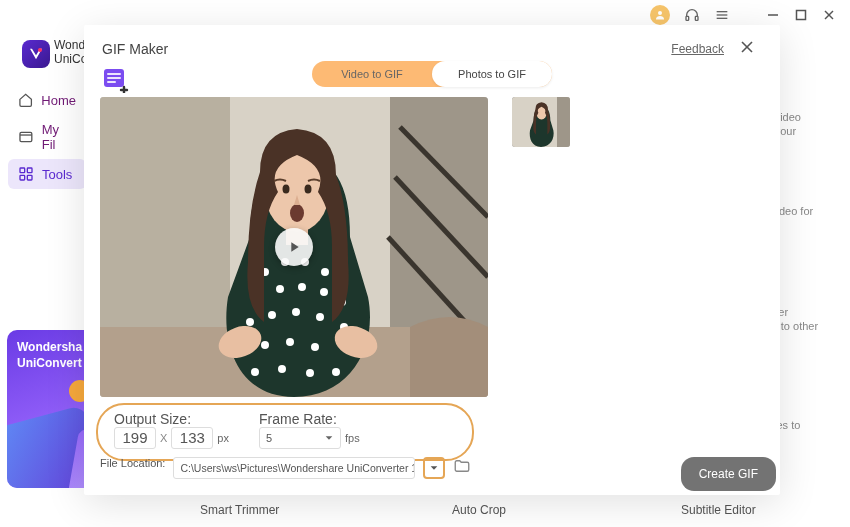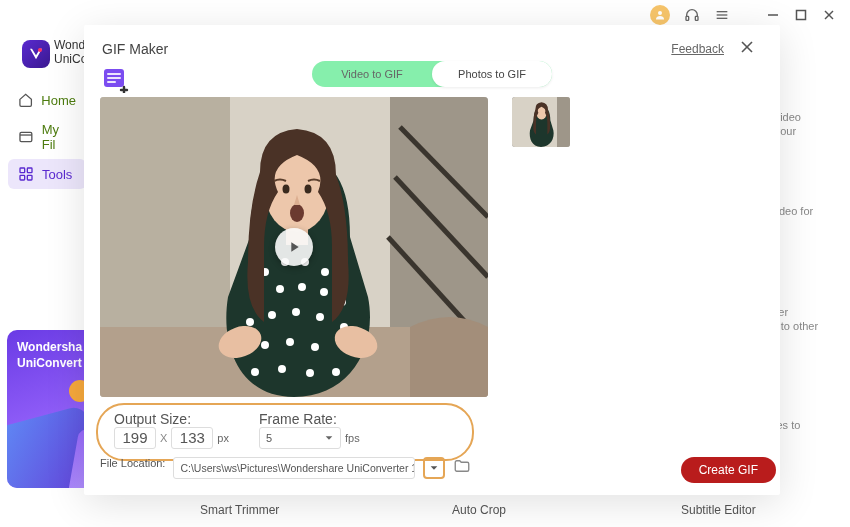--- a/index.html
+++ b/index.html
@@ -8,21 +8,21 @@
   
   .bg-titlebar { position:absolute; top:0; right:0; left:0; height:30px; display:flex; justify-content:flex-end; align-items:center; gap:14px; padding-right:14px; }
   .avatar-badge { width:20px; height:20px; border-radius:50%; background:#f7c56b; display:flex; align-items:center; justify-content:center; }
   .icon-btn { width:16px; height:16px; color:#666; display:flex; align-items:center; justify-content:center; }
   .winbtn { width:14px; height:14px; color:#555; }
 
   
   .app-icon { position:absolute; left:22px; top:40px; width:28px; height:28px; border-radius:8px; background:linear-gradient(135deg,#5a2ad0,#3a1890); display:flex; align-items:center; justify-content:center; }
   .app-title { position:absolute; left:54px; top:38px; font-size:12px; color:#333; line-height:1.2; }
   .nav { position:absolute; left:8px; top:85px; width:78px; }
-  .nav-item { display:flex; align-items:center; gap:8px; padding:7px 10px; font-size:13px; color:#4d7c0f; border-radius:6px; }
+  .nav-item { display:flex; align-items:center; gap:8px; padding:7px 10px; font-size:13px; color:#701a75; border-radius:6px; }
   .nav-item.active { background:#ece6fb; color:#5a2ad0; }
   .nav-icon { width:16px; height:16px; }
 
   
   .promo { position:absolute; left:7px; top:330px; width:110px; height:158px; border-radius:10px; background:linear-gradient(160deg,#6a3be5 0%,#8e5cf7 50%, #b99bff 100%); overflow:hidden; }
   .promo-text { position:absolute; top:10px; left:10px; color:#fff; font-size:12px; line-height:1.3; font-weight:600; }
   .promo-note { position:absolute; top:50px; left:62px; width:22px; height:22px; border-radius:50%; background:#f7a93c; }
   .promo-shape { position:absolute; bottom:-18px; left:-10px; width:100px; height:90px; border-radius:14px; background:linear-gradient(135deg,#5a95f7,#5a2ad0); transform:rotate(-15deg); opacity:.9;}
   .promo-shape2 { position:absolute; bottom:-14px; right:-16px; width:60px; height:70px; border-radius:10px; background:linear-gradient(135deg,#9d6bff,#c9b3ff); transform:rotate(10deg); opacity:.9;}
 
@@ -37,21 +37,21 @@
   .modal { position:absolute; left:84px; top:25px; right:70px; bottom:32px; background:#fff; box-shadow:0 8px 40px rgba(0,0,0,.12); border-radius:2px; padding:14px 26px 14px 18px; }
   .modal-header { display:flex; align-items:center; justify-content:space-between; height:20px; }
   .modal-title { font-size:14px; color:#444; }
   .modal-right { display:flex; align-items:center; gap:16px; }
   .feedback { font-size:12px; color:#666; text-decoration:underline; }
   .close-x { font-size:16px; color:#555; }
 
   .addfile { margin-top:8px; width:28px; height:26px; }
 
   
-  .tabs { position:absolute; left:50%; top:36px; transform:translateX(-50%); width:240px; height:26px; border-radius:13px; background:#86efac; display:flex; align-items:center; font-size:11px; color:#666; }
+  .tabs { position:absolute; left:50%; top:36px; transform:translateX(-50%); width:240px; height:26px; border-radius:13px; background:#fdba74; display:flex; align-items:center; font-size:11px; color:#666; }
   .tab { flex:1; text-align:center; line-height:26px; border-radius:13px; }
   .tab.active { background:#fff; box-shadow:0 1px 3px rgba(0,0,0,.08); color:#444; font-weight:500; }
 
   
   .preview-wrap { position:absolute; left:16px; top:72px; width:388px; height:300px; border-radius:4px; overflow:hidden; background:#888; }
   .playbtn { position:absolute; left:50%; top:50%; transform:translate(-50%,-50%); width:38px; height:38px; border-radius:50%; background:rgba(250,250,250,.9); display:flex; align-items:center; justify-content:center; box-shadow:0 2px 6px rgba(0,0,0,.3); }
   .thumb { position:absolute; left:428px; top:72px; width:58px; height:50px; border-radius:3px; overflow:hidden; background:#888; }
 
   
   .settings { position:absolute; left:12px; top:378px; width:378px; height:58px; border:2px solid #e5a656; border-radius:28px; padding:6px 16px 0 16px; display:flex; gap:30px; }
@@ -60,21 +60,21 @@
   .setrow { display:flex; align-items:center; gap:4px; font-size:11px; color:#666; }
   .numfield { width:42px; height:22px; border:1px solid #ddd; border-radius:3px; background:#fff; text-align:center; font-size:15px; line-height:20px; color:#555; }
   .xsep { color:#888; font-size:11px; }
   .fpsfield { width:82px; height:22px; border:1px solid #ddd; border-radius:3px; background:#fff; font-size:11px; display:flex; align-items:center; justify-content:space-between; padding:0 6px; color:#555;}
 
   
   .filerow { position:absolute; left:16px; bottom:12px; right:4px; height:26px; display:flex; align-items:flex-start; gap:8px; font-size:11px; color:#555; }
   .pathfield { flex:0 0 242px; height:22px; border:1px solid #ddd; border-radius:3px; background:#fff; padding:0 6px; line-height:20px; overflow:hidden; white-space:nowrap; font-size:10.5px; color:#555;}
   .dd { width:22px; height:22px; border:2px solid #e5a656; border-radius:4px; display:flex; align-items:center; justify-content:center; }
   .folder { width:18px; height:18px; }
-  .createbtn { margin-left:auto; height:26px; padding:0 18px; border-radius:13px; background:#b91c1c; color:#fff; font-size:12px; display:flex; align-items:center; }
+  .createbtn { margin-left:auto; height:34px; padding:0 18px; border-radius:13px; background:#737373; color:#fff; font-size:12px; display:flex; align-items:center; }
 
   
   svg.person { width:100%; height:100%; display:block; }
 </style>
 </head>
 <body>
 
 <div class="bg-titlebar">
   <span class="avatar-badge">
     <svg viewBox="0 0 24 24" width="12" height="12" fill="#fff">

